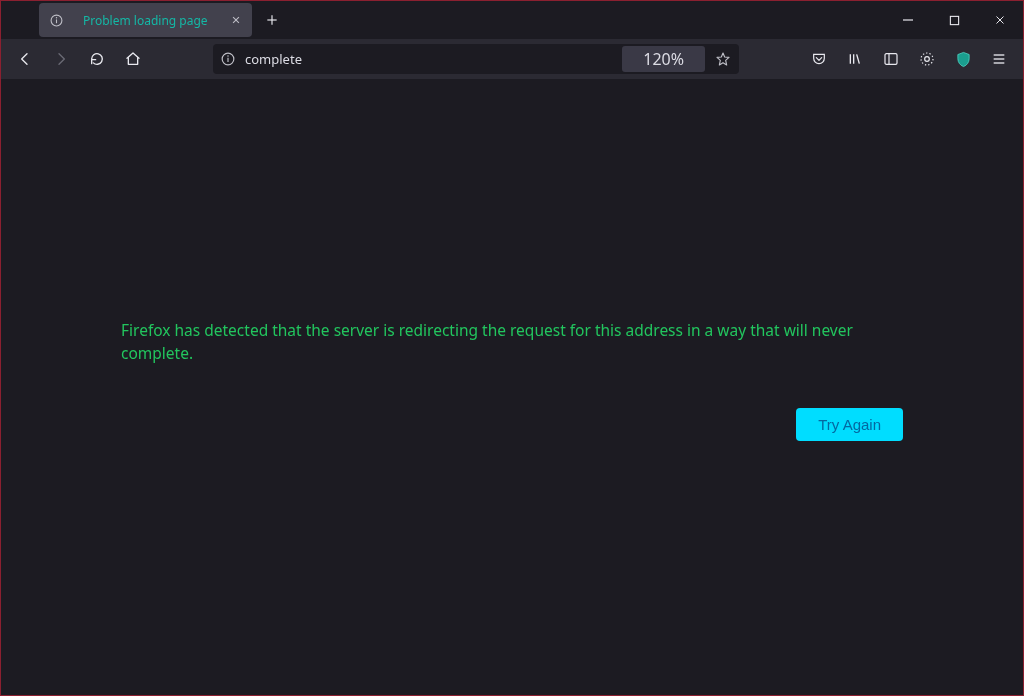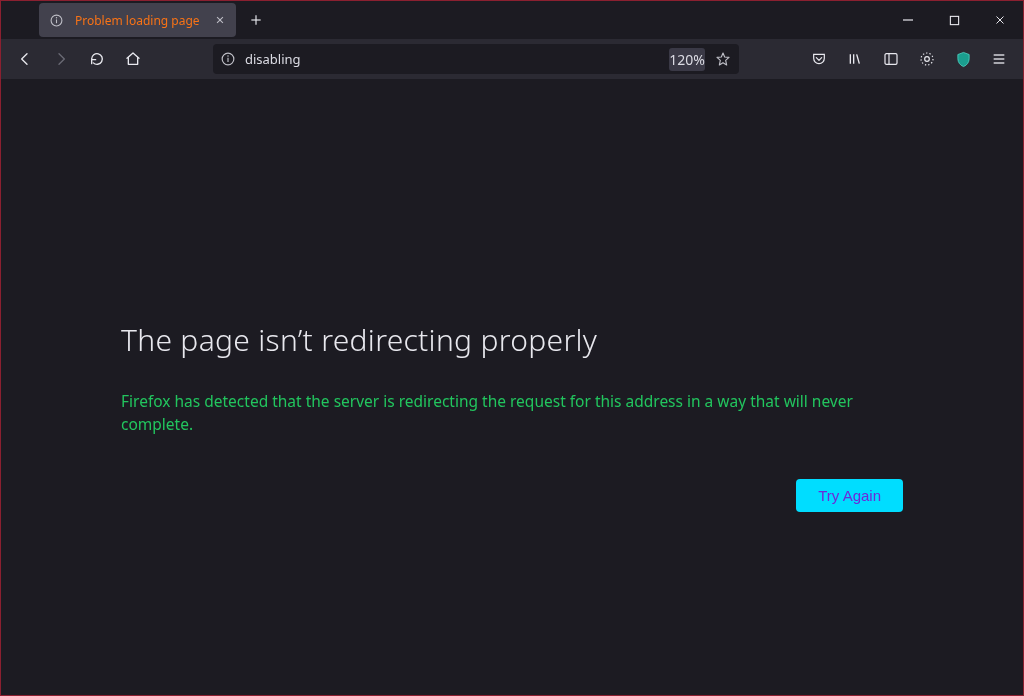--- a/index.html
+++ b/index.html
@@ -11,23 +11,23 @@
       display: flex; flex-direction: column;
       overflow: hidden;
     }
     .titlebar {
       height: 38px; background: #1c1b22;
       display: flex; align-items: center;
     }
     .tab-strip { display: flex; align-items: center; padding-left: 38px; flex: 1; }
     .tab {
       display: flex; align-items: center;
-      background: #42414d; color: #f97316;
+      background: #42414d; color: #14b8a6;
       height: 34px; border-radius: 4px;
-      padding: 0 8px 0 10px; gap: 12px;
+      padding: 0 8px 0 10px; gap: 20px;
       font-size: 12px; min-width: 180px;
     }
     .tab .info-ic { width: 14px; height: 14px; display:flex; align-items:center; justify-content:center;}
     .tab .label { flex:1; white-space: nowrap; overflow:hidden; text-overflow:ellipsis;}
     .tab .close { width:16px; height:16px; display:flex; align-items:center; justify-content:center; color:#bfbfc7; font-size:14px; border-radius:3px;}
     .newtab {
       width:32px; height:32px; margin-left:4px;
       display:flex; align-items:center; justify-content:center;
       color:#e8e8ee; font-size:18px; border-radius:4px;
     }
@@ -49,38 +49,38 @@
     .tb-btn.disabled { color:#6a6a75; }
     .urlbar {
       flex:1; height:30px; background:#1c1b22;
       border-radius:4px; margin: 0 6px;
       display:flex; align-items:center; padding: 0 6px; gap:8px;
       color:#dcdce4; font-size:13px;
     }
     .urlbar .identity { width:18px; display:flex; align-items:center; justify-content:center; color:#bfbfc7;}
     .urlbar .url { flex:1; }
     .urlbar .zoom {
-      background:#3a3946; color:#dcdce4; font-size:14px;
-      padding:2px 0; border-radius:3px;
+      background:#3a3946; color:#dcdce4; font-size:16px;
+      padding:2px 21px; border-radius:3px;
     }
     .urlbar .bookmark { color:#bfbfc7; width:20px; display:flex; align-items:center; justify-content:center;}
     .content {
       flex:1; background:#1c1b22; color:#e2e2e9;
       padding: 240px 120px 0 120px;
     }
     .content h1 {
       font-size: 30px; font-weight:300; color:#e8e8ee; margin-bottom: 30px;
       letter-spacing:0.3px;
     }
     .content p.desc { font-size:15.5px; color:#22c55e; margin-bottom: 28px; line-height:1.5;}
     .content ul { list-style: disc; padding-left: 36px; }
     .content ul li { font-size:15.5px; color:#c8c8d0; line-height:1.5;}
     .try-row { display:flex; justify-content:flex-end; margin-top: 42px;}
     .try-btn {
-      background:#00ddff; color:#6d28d9; border:none;
+      background:#00ddff; color:#0369a1; border:none;
       font-size:15px; padding: 8px 22px; border-radius:4px;
       cursor:pointer;
     }
     .shield-ic { color:#00b8a9; }
     svg { display:block; }
   </style>
 </head>
 <body>
 
 <div class="titlebar">
@@ -153,21 +153,21 @@
   </div>
   <div style="width:50px"></div>
   <div class="urlbar">
     <span class="identity">
       <svg width="14" height="14" viewBox="0 0 24 24" fill="none">
           <circle cx="12" cy="12" r="10" stroke="#bfbfc7" stroke-width="2"></circle>
           <line x1="12" y1="10" x2="12" y2="17" stroke="#bfbfc7" stroke-width="2"></line>
           <circle cx="12" cy="7" r="1.3" fill="#bfbfc7"></circle>
         </svg>
     </span>
-    <span class="url">disabling</span>
+    <span class="url">complete</span>
     <span class="zoom">120%</span>
     <span class="bookmark">
       <svg width="16" height="16" viewBox="0 0 24 24" fill="none">
           <path d="M12 3 L14.5 9 L21 9.5 L16 14 L17.5 21 L12 17.5 L6.5 21 L8 14 L3 9.5 L9.5 9 Z" stroke="#bfbfc7" stroke-width="1.7" stroke-linejoin="round"></path>
         </svg>
     </span>
   </div>
   <div style="width:50px"></div>
   <div class="tb-btn">
     <svg width="16" height="16" viewBox="0 0 24 24" fill="none">
@@ -202,18 +202,17 @@
   <div class="tb-btn">
     <svg width="16" height="16" viewBox="0 0 24 24">
         <line x1="4" y1="6" x2="20" y2="6" stroke="#e8e8ee" stroke-width="2"></line>
         <line x1="4" y1="12" x2="20" y2="12" stroke="#e8e8ee" stroke-width="2"></line>
         <line x1="4" y1="18" x2="20" y2="18" stroke="#e8e8ee" stroke-width="2"></line>
       </svg>
   </div>
 </div>
 
 <div class="content">
-  <h1>The page isn’t redirecting properly</h1>
   <p class="desc">Firefox has detected that the server is redirecting the request for this address in a way that will never complete.</p>
   <div class="try-row">
     <button class="try-btn">Try Again</button>
   </div>
 </div>
 
 </body></html>

